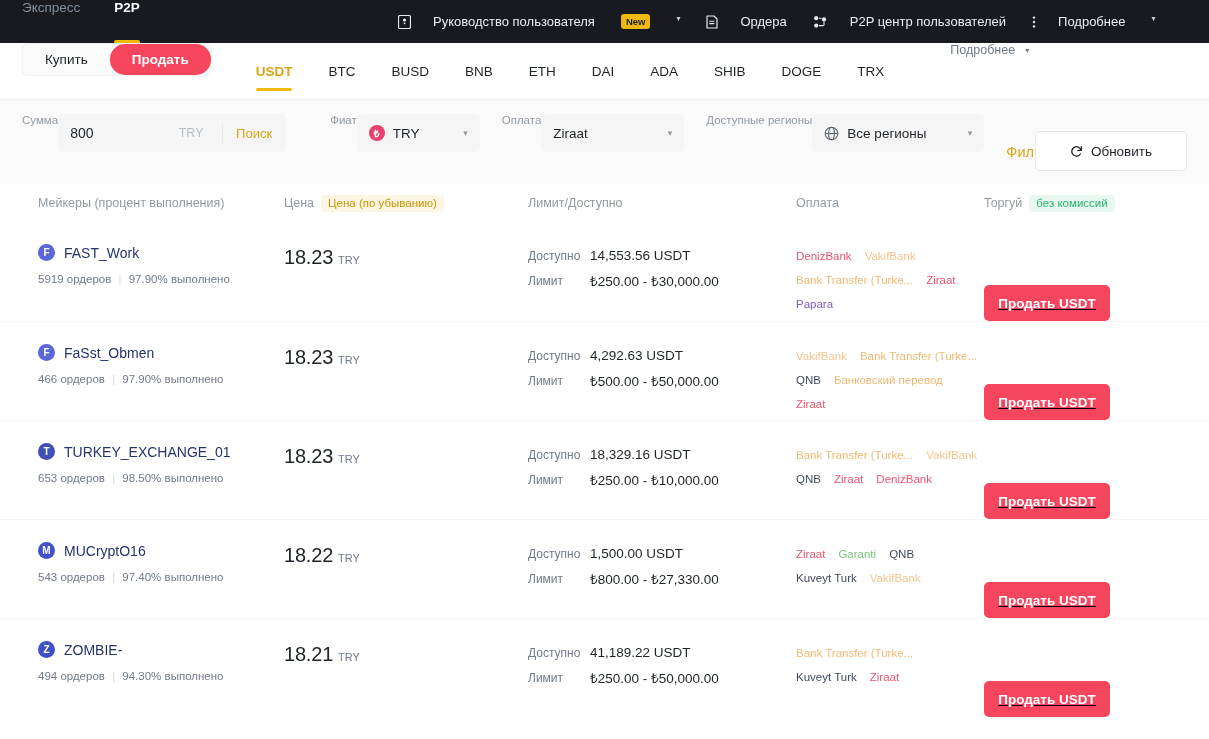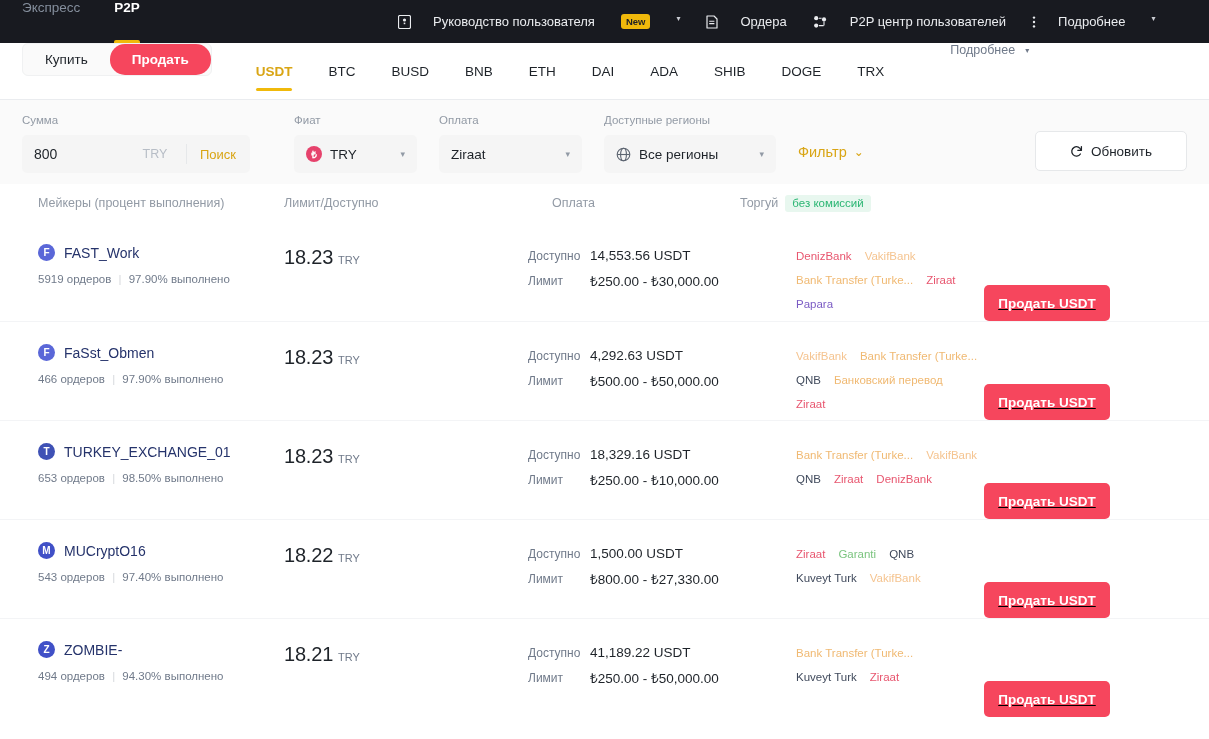--- a/index.html
+++ b/index.html
@@ -72,21 +72,21 @@
   .subnav-more {
     margin-left: 48px; font-size: 12.5px; color: #707a8a;
     display: flex; align-items: center; gap: 6px; cursor: pointer;
   }
 
   
   .filterbar {
     background: #fafafa; height: 84px; padding: 14px 22px 0 22px;
     display: flex; align-items: flex-start; position: relative;
   }
-  .fgroup { display: flex; flex-direction: column; margin-right: 22px; }
+  .fgroup { display: flex; flex-direction: row; margin-right: 22px; }
   .flabel { font-size: 11.5px; color: #929aa5; margin-bottom: 7px; height: 14px; }
   .fctl {
     background: #f5f5f5; border-radius: 5px; height: 38px;
     display: flex; align-items: center; padding: 0 12px;
   }
   .amount-ctl { width: 228px; justify-content: space-between; padding-right: 0; }
   .amount-ctl input {
     border: none; background: transparent; outline: none;
     font-size: 14px; color: #1e2329; width: 100px;
     font-family: "Liberation Sans", sans-serif;
@@ -349,20 +349,24 @@
           <path d="M11 5.2A4.7 4.7 0 1 0 10.4 9" fill="none" stroke="#1e2329" stroke-width="1.3" stroke-linecap="round"></path>
           <path d="M11.4 1.6v3.7H7.8" fill="none" stroke="#1e2329" stroke-width="1.3" stroke-linecap="round" stroke-linejoin="round"></path>
         </svg>
     </span>
     <span>Обновить</span>
   </div>
 </div>
 
 <div class="thead">
   <div class="col-maker">Мейкеры (процент выполнения)</div>
+  <div class="col-price">
+    <span>Цена</span>
+    <span class="pill-price">Цена (по убыванию)</span>
+  </div>
   <div class="col-limit">Лимит/Доступно</div>
   <div class="col-pay">Оплата</div>
   <div class="col-trade">
     <span>Торгуй</span>
     <span class="pill-nofee">без комиссий</span>
   </div>
 </div>
 
 <div class="rows" id="rows-container">
     <div class="row">

